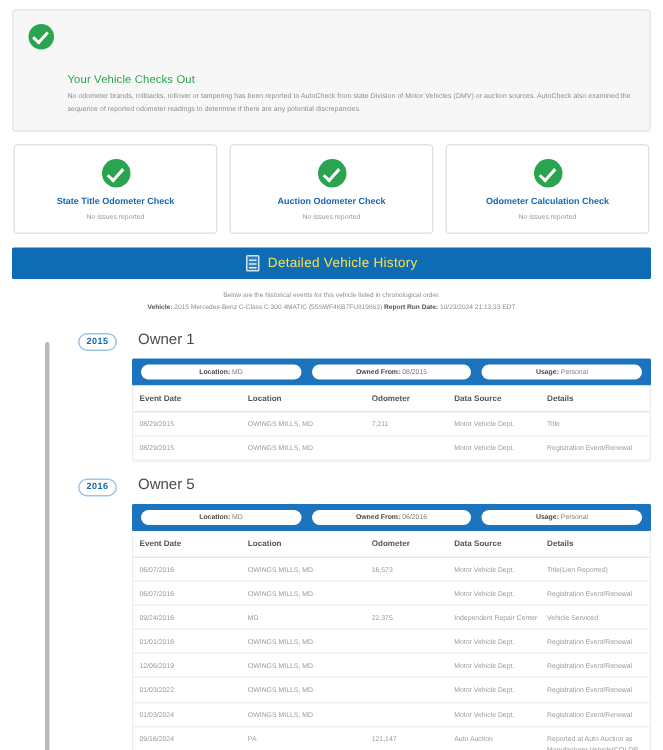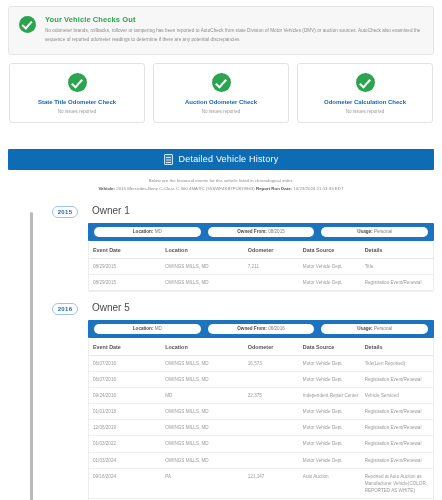--- a/index.html
+++ b/index.html
@@ -41,23 +41,24 @@
     left: 5px; top: 3px;
     width: 4px; height: 8px;
     border: solid #fff;
     border-width: 0 2px 2px 0;
     transform: rotate(42deg);
   }
   .alert-body { flex: 1 1 auto; }
   .alert-title {
     color: #2aa44f;
     font-size: 7.5px;
-    font-weight: bold;
+    font-weight: normal;
     margin-bottom: 3px;
     letter-spacing: .1px;
+    margin-top: 33px;
   }
   .alert-text {
     color: #8c8c8c;
     font-size: 4.6px;
     line-height: 1.95;
     letter-spacing: .05px;
   }
   
   .cards {
     display: flex;
@@ -85,23 +86,23 @@
     font-size: 6px;
     font-weight: bold;
     margin-bottom: 4px;
   }
   .card-sub {
     color: #9a9a9a;
     font-size: 4.6px;
   }
   
   .history-bar {
-    margin-top: 26px;
+    margin-top: 9px;
     background: #0d6cb4;
-    color: #ffffff;
+    color: #fde047;
     height: 21px;
     display: flex;
     align-items: center;
     justify-content: center;
     gap: 6px;
     border-radius: 1px;
   }
   .doc-icon {
     width: 9px; height: 11px;
     border: 1px solid #cfe3f2;

